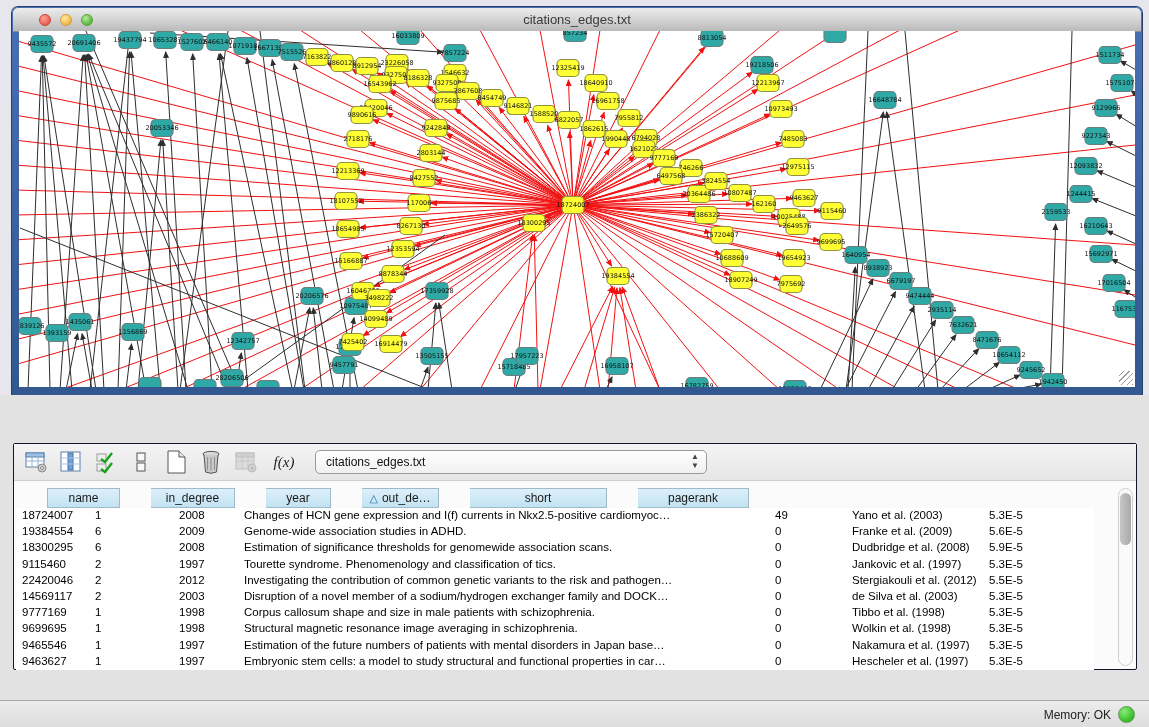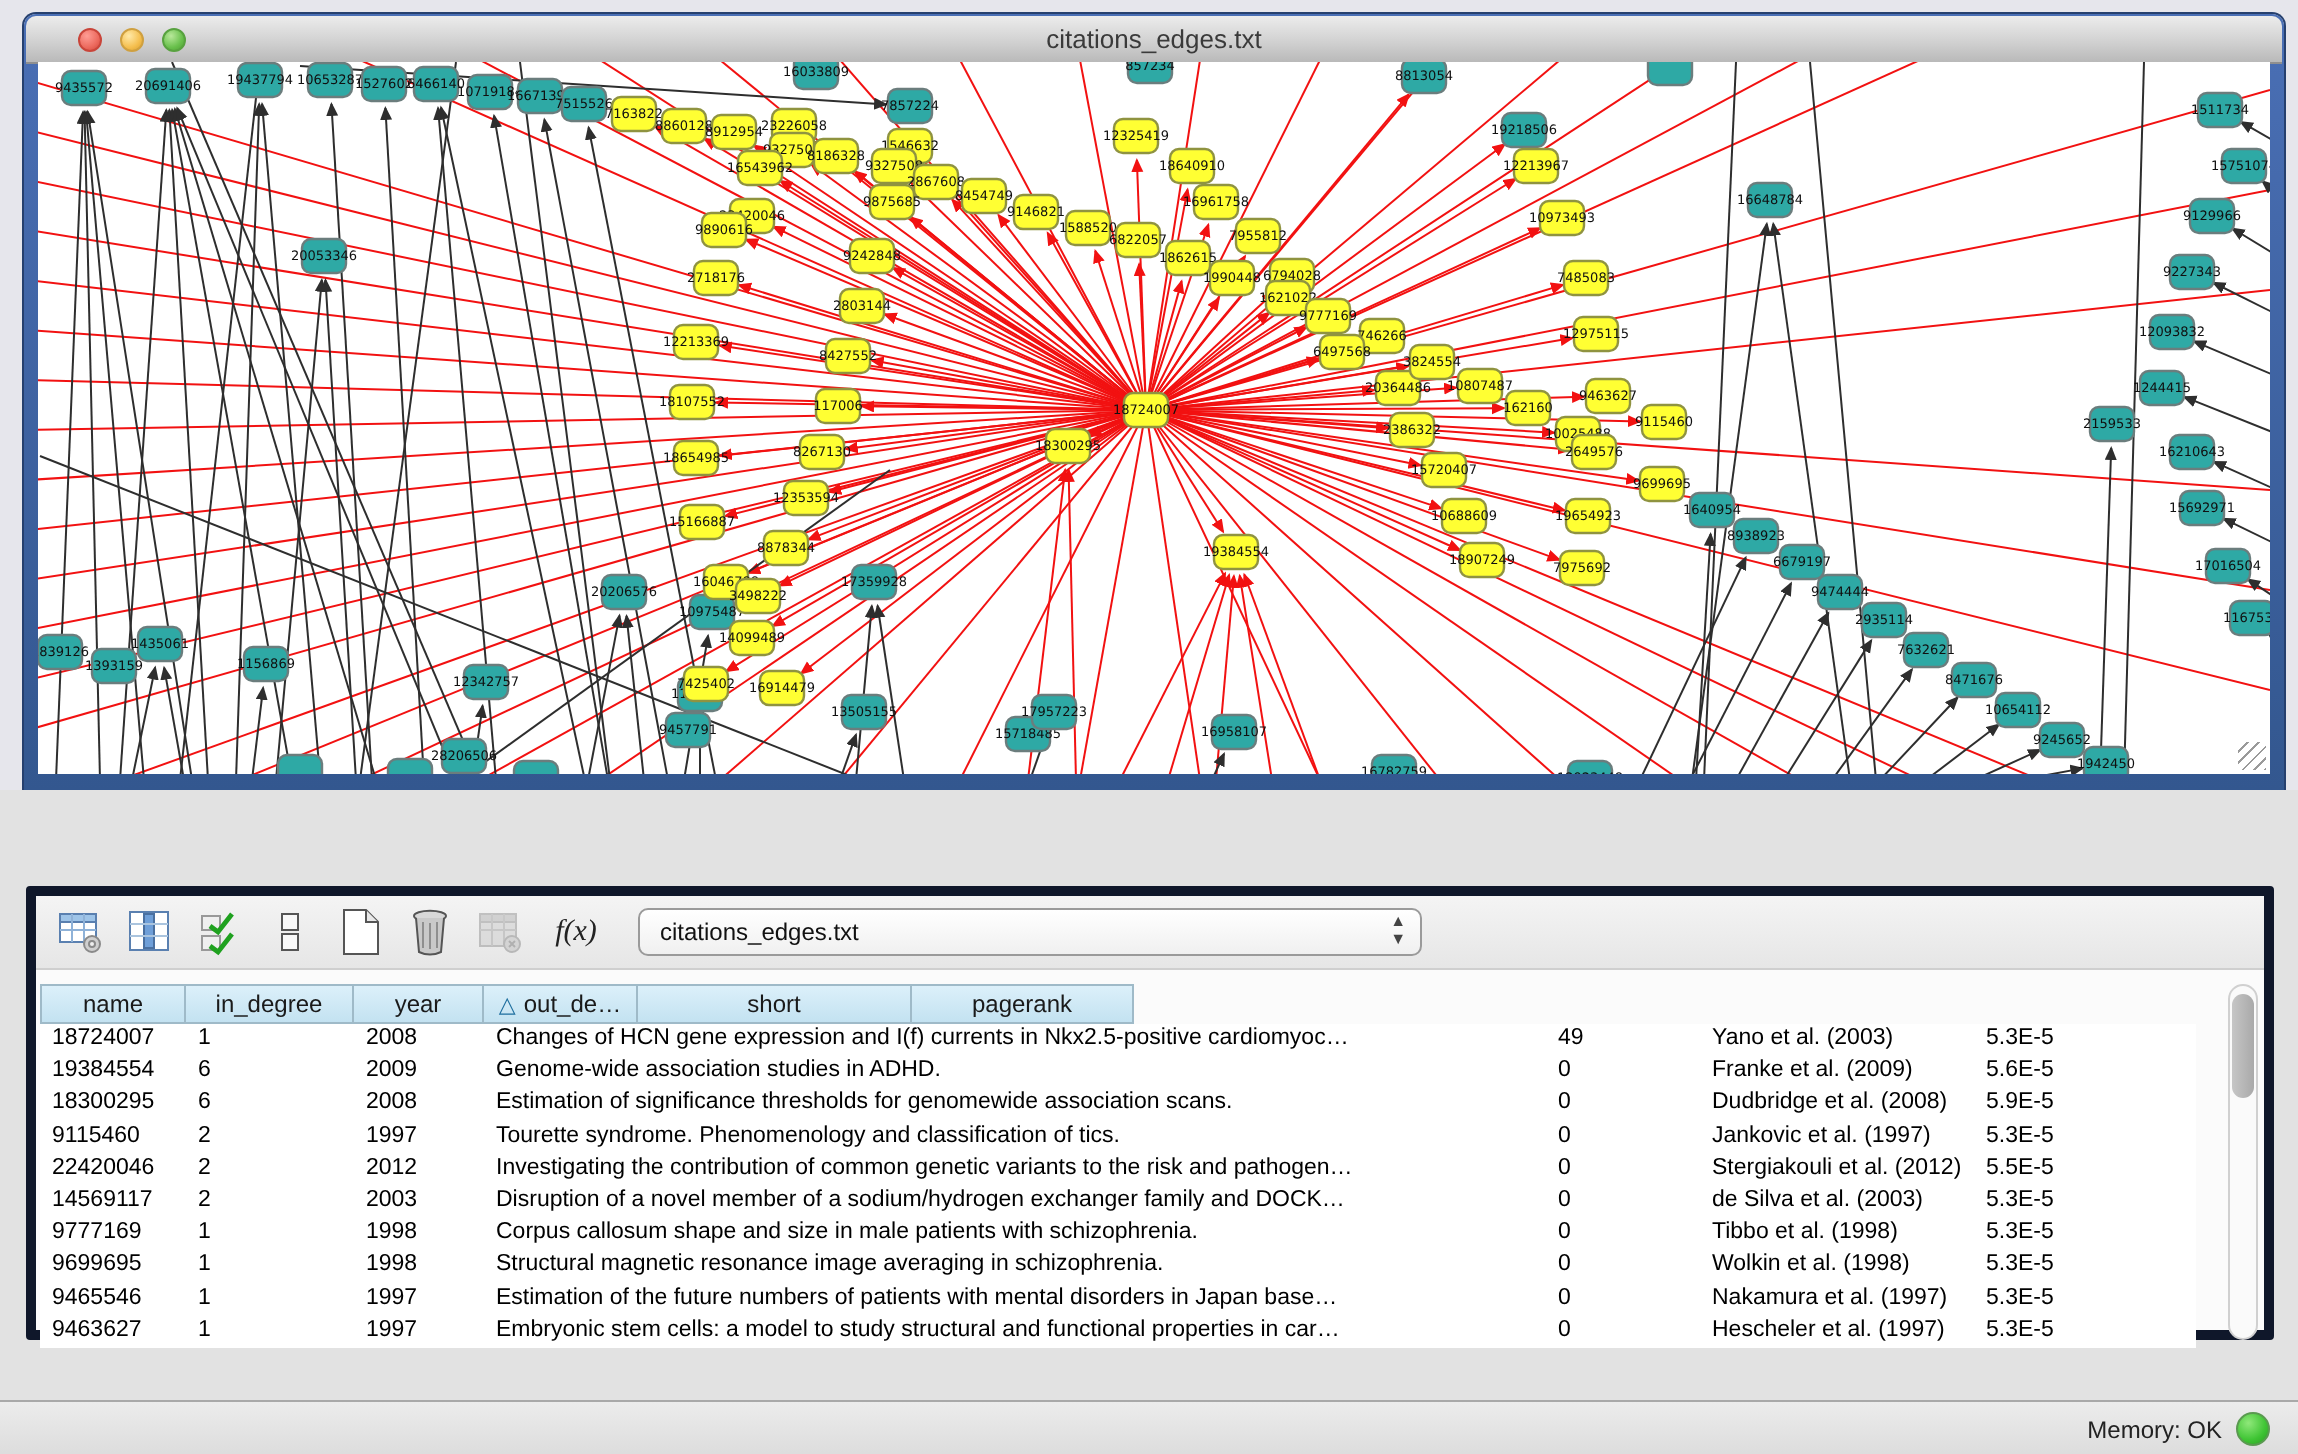--- a/index.html
+++ b/index.html
@@ -28,37 +28,37 @@
   #table-panel{position:absolute;left:0;top:395px;width:1149px;height:305px;background:#e2e2e2;}
   #tp-header{position:absolute;left:0;top:0;right:0;height:24px;
     background:linear-gradient(#e9e9e9,#d2d2d2);border-top:1px solid #f5f5f5;border-bottom:1px solid #b0b0b0;}
   #tp-title{position:absolute;left:10px;top:5px;font-size:12px;color:#2e2e2e;}
   #tp-grip{position:absolute;left:563px;top:1px;width:14px;height:6px;border-radius:3px;
     background:repeating-linear-gradient(90deg,#aaa 0 2px,#ddd 2px 4px);}
   #tp-float{position:absolute;right:33px;top:5px;width:14px;height:14px;cursor:pointer;}
   #tp-close{position:absolute;right:11px;top:2px;font-size:15px;font-weight:bold;color:#1c1c1c;cursor:pointer;}
 
   #tp-card{position:absolute;left:13px;top:48px;width:1124px;height:227px;
-    background:#fbfbfb;border:5px solid #0f172a;border-radius:2px;box-sizing:border-box;}
+    background:#fbfbfb;border:1px solid #0f172a;border-radius:2px;box-sizing:border-box;}
   #tp-toolbar{position:absolute;left:0;top:0;right:0;height:36px;
     background:linear-gradient(#f4f4f4,#e6e6e6);border-bottom:1px solid #cfcfcf;
     display:flex;align-items:center;}
   .tbi{width:26px;height:26px;margin-left:9px;display:flex;align-items:center;justify-content:center;cursor:pointer;}
   .tbi svg{display:block;}
   #icon-fx{font-size:15px;font-style:italic;font-family:"Liberation Serif",serif;color:#222;margin-left:12px;}
   #tp-combo{margin-left:18px;width:390px;height:22px;border:1px solid #9a9a9a;border-radius:5px;
     background:linear-gradient(#ffffff,#f0f0f0);display:flex;align-items:center;position:relative;cursor:pointer;}
   #tp-combo-label{font-size:12px;color:#111;margin-left:10px;}
   #tp-combo-arrows{position:absolute;right:7px;top:1px;font-size:8px;line-height:9px;color:#444;text-align:center;}
 
   #tp-table{position:absolute;left:2px;top:44px;width:1078px;}
   #tp-thead{display:flex;height:20px;}
   .th{box-sizing:border-box;height:20px;background:linear-gradient(#dcf0fa,#c3e2f1);
       border:1px solid #9fbac8;border-left:none;font-size:12px;color:#1a1a1a;
-      display:flex;align-items:center;justify-content:center;cursor:pointer;overflow:hidden;white-space:nowrap;}
+      display:flex;align-items:center;justify-content:center;cursor:pointer;overflow:hidden;white-space:nowrap;margin-left:31px;}
   .th:first-child{border-left:1px solid #9fbac8;}
   .th .sort{color:#1f6f9f;margin-right:4px;font-size:11px;}
   #tp-rows{background:#fff;}
   .tr{display:flex;height:16.2px;background:#fff;cursor:default;}
   .td{box-sizing:border-box;font-size:11.5px;color:#000;padding:1px 0 0 6px;
       overflow:hidden;white-space:nowrap;}
   #tp-scroll{position:absolute;right:3px;top:44px;width:15px;height:178px;
     background:#fafafa;border:1px solid #d0d0d0;border-radius:8px;box-sizing:border-box;}
   #tp-thumb{position:absolute;left:1px;top:4px;width:11px;height:52px;border-radius:6px;
     background:linear-gradient(90deg,#c6c6c6,#a9a9a9);cursor:pointer;}

